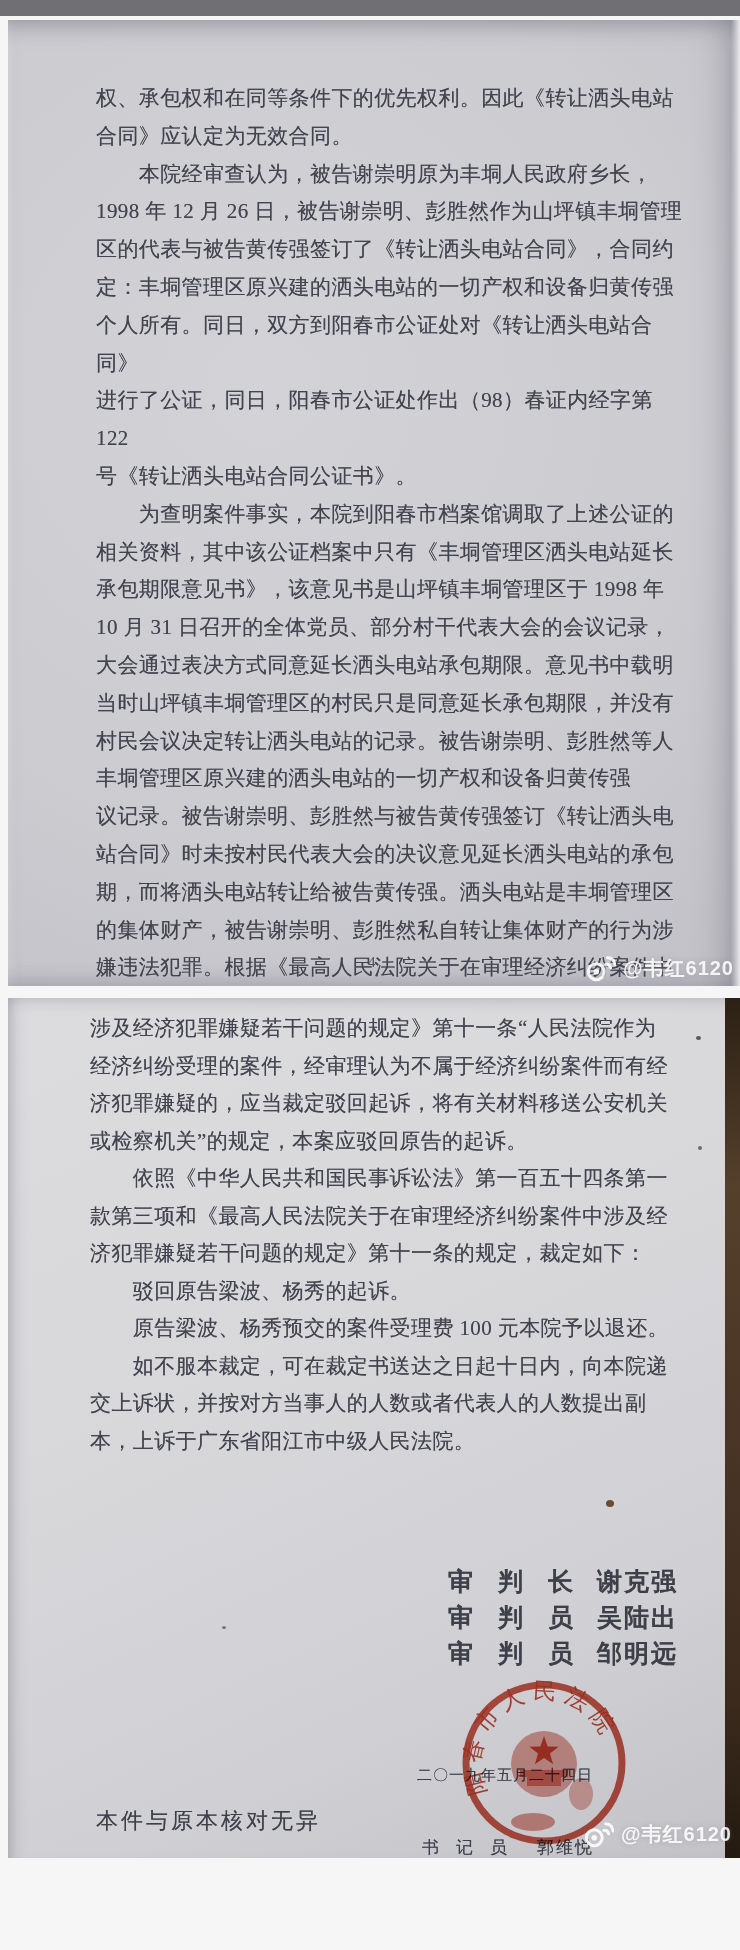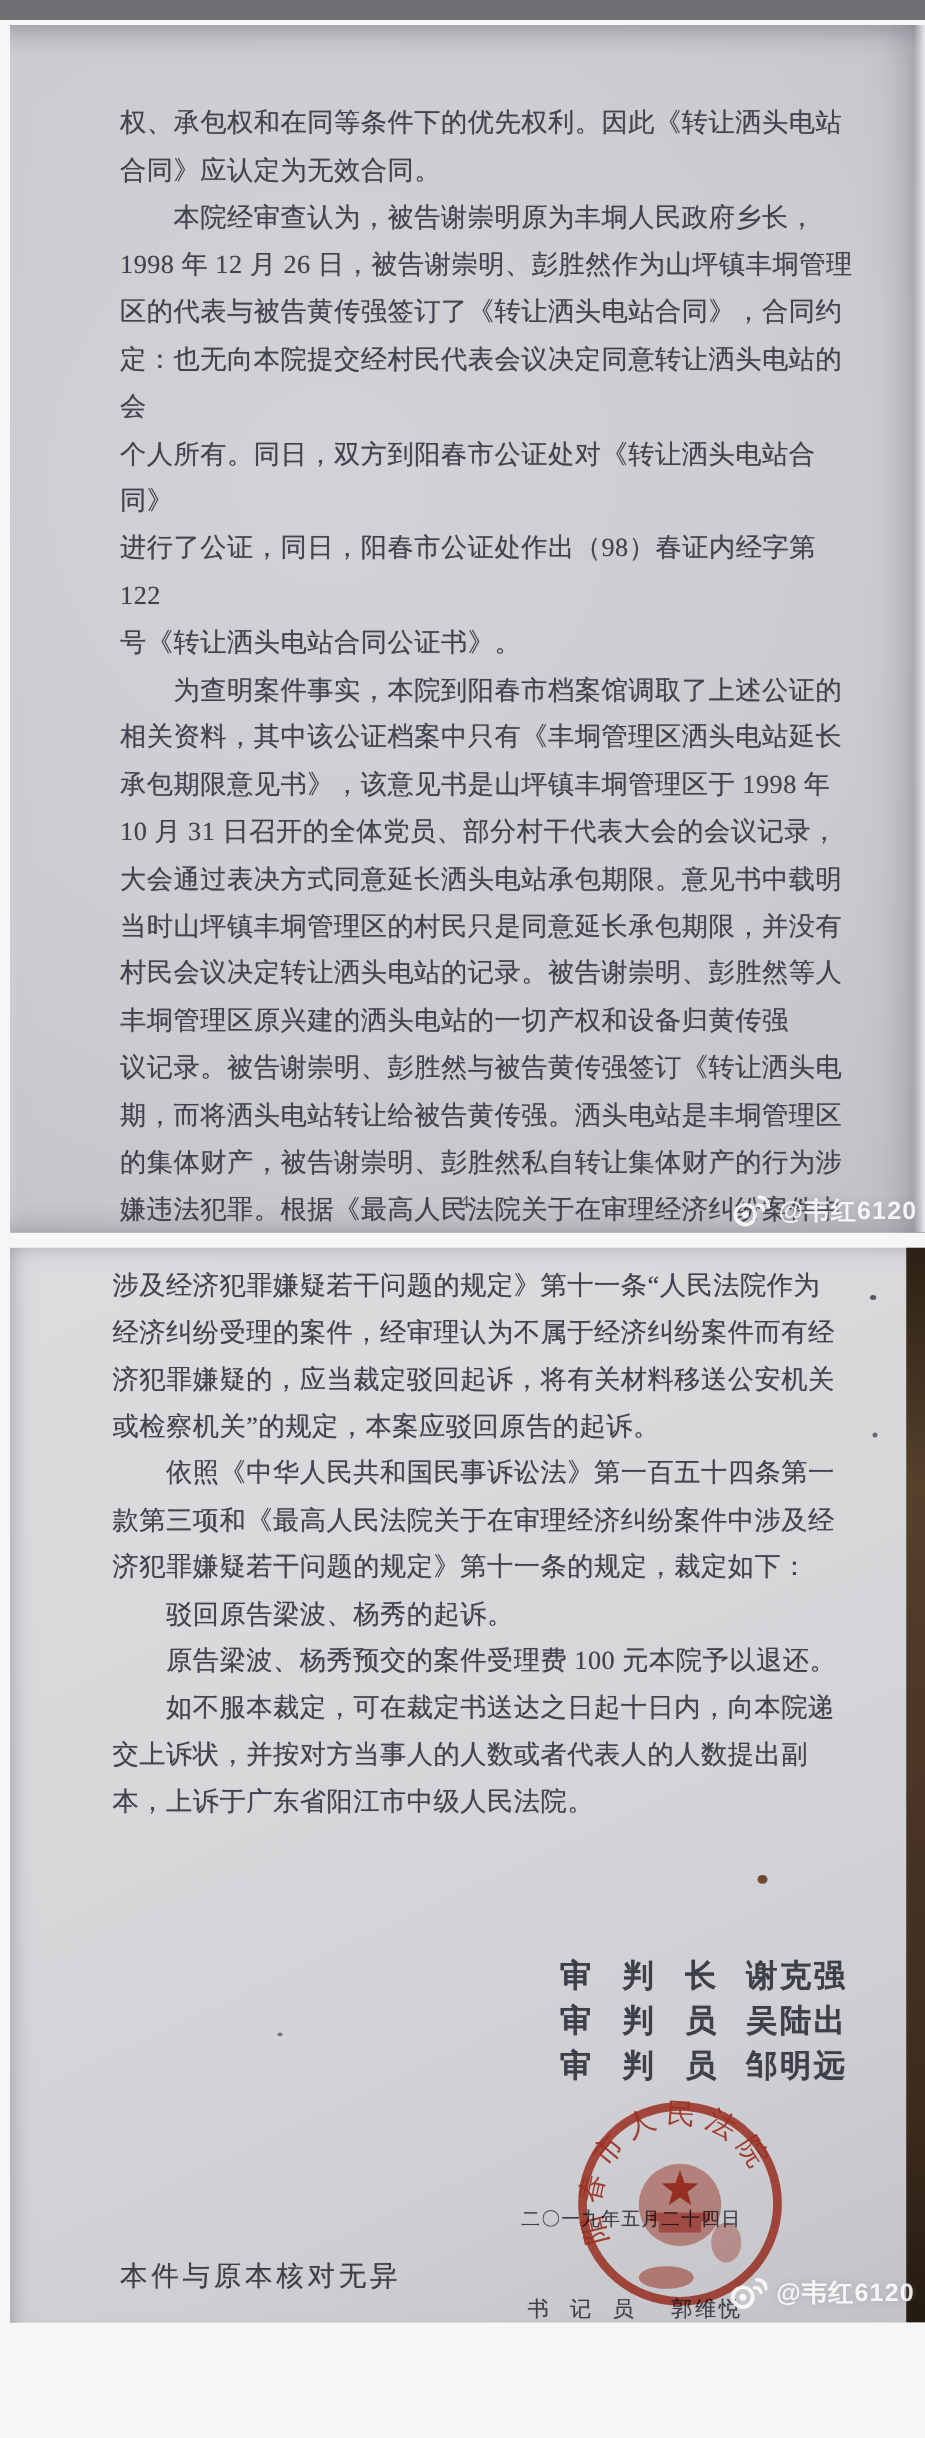--- a/index.html
+++ b/index.html
@@ -69,33 +69,34 @@
 
 <div class="container">
 
   <section id="photo1" class="photo">
     <div class="textblock text1">
       <div class="tline">权、承包权和在同等条件下的优先权利。因此《转让洒头电站</div>
       <div class="tline">合同》应认定为无效合同。</div>
       <div class="tline">　　本院经审查认为，被告谢崇明原为丰垌人民政府乡长，</div>
       <div class="tline">1998 年 12 月 26 日，被告谢崇明、彭胜然作为山坪镇丰垌管理</div>
       <div class="tline">区的代表与被告黄传强签订了《转让洒头电站合同》，合同约</div>
-      <div class="tline">定：也无向本院提交经村民代表会议决定同意转让洒头电站的会</div>
+      <div class="tline">定：丰垌管理区原兴建的洒头电站的一切产权和设备归黄传强</div>
       <div class="tline">个人所有。同日，双方到阳春市公证处对《转让洒头电站合同》</div>
       <div class="tline">进行了公证，同日，阳春市公证处作出（98）春证内经字第 122</div>
       <div class="tline">号《转让洒头电站合同公证书》。</div>
       <div class="tline">　　为查明案件事实，本院到阳春市档案馆调取了上述公证的</div>
       <div class="tline">相关资料，其中该公证档案中只有《丰垌管理区洒头电站延长</div>
       <div class="tline">承包期限意见书》，该意见书是山坪镇丰垌管理区于 1998 年</div>
       <div class="tline">10 月 31 日召开的全体党员、部分村干代表大会的会议记录，</div>
       <div class="tline">大会通过表决方式同意延长洒头电站承包期限。意见书中载明</div>
       <div class="tline">当时山坪镇丰垌管理区的村民只是同意延长承包期限，并没有</div>
       <div class="tline">村民会议决定转让洒头电站的记录。被告谢崇明、彭胜然等人</div>
       <div class="tline">丰垌管理区原兴建的洒头电站的一切产权和设备归黄传强</div>
       <div class="tline">议记录。被告谢崇明、彭胜然与被告黄传强签订《转让洒头电</div>
+      <div class="tline">站合同》时未按村民代表大会的决议意见延长洒头电站的承包</div>
       <div class="tline">期，而将洒头电站转让给被告黄传强。洒头电站是丰垌管理区</div>
       <div class="tline">的集体财产，被告谢崇明、彭胜然私自转让集体财产的行为涉</div>
       <div class="tline">嫌违法犯罪。根据《最高人民法院关于在审理经济纠纷案件中</div>
     </div>
 
     <div class="pnum pnum1">4</div>
 
     <div class="wm wm1">
       <svg width="32" height="28" viewBox="0 0 34 30">
         <circle cx="13" cy="19" r="8.5" fill="none" stroke="rgba(255,255,255,0.88)" stroke-width="3.2"></circle>

